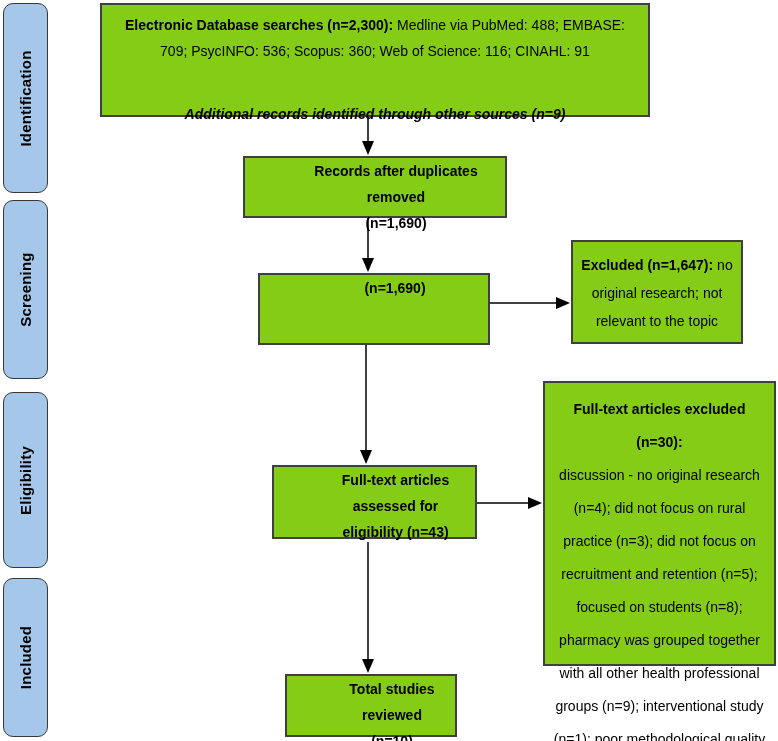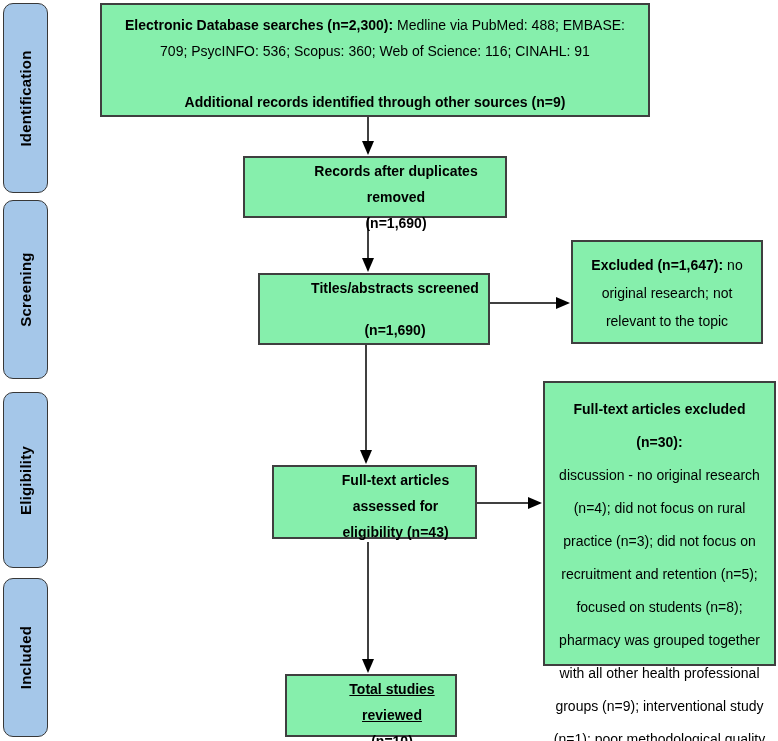--- a/index.html
+++ b/index.html
@@ -34,52 +34,52 @@
     letter-spacing: 0.2px;
   }
   .stage.identification { top: 3px;   height: 190px; }
   .stage.screening      { top: 200px; height: 179px; }
   .stage.eligibility    { top: 392px; height: 176px; }
   .stage.included       { top: 578px; height: 159px; }
 
   
   .flow-box {
     position: absolute;
-    background: #86efac;
+    background: #84cc16;
     border: 2px solid #3f3f3f;
     box-sizing: border-box;
     font-size: 14px;
     text-align: center;
     line-height: 26px;
   }
   .b { font-weight: bold; }
   .block { display: block; }
 
   .box-source {
     left: 100px; top: 3px; width: 550px; height: 114px;
     padding: 7px 14px;
   }
   .box-source p { margin: 0; line-height: 26px; }
-  .box-source .p2 { margin-top: 25px; }
+  .box-source .p2 { margin-top: 37px; font-style: italic; }
 
   .centered {
     display: flex;
     flex-direction: column;
     align-items: center;
-    justify-content: space-between;
+    justify-content: flex-start;
     font-weight: bold;
     padding-left: 42px;
   }
   .box-duplicates { left: 243px; top: 156px; width: 264px; height: 62px; }
   .box-screened   { left: 258px; top: 273px; width: 232px; height: 72px; }
   .box-fulltext   { left: 272px; top: 465px; width: 205px; height: 74px; }
-  .box-total      { left: 285px; top: 674px; width: 172px; height: 63px; text-decoration: underline; }
+  .box-total      { left: 285px; top: 674px; width: 172px; height: 63px; }
 
   .box-excluded1 {
-    left: 571px; top: 240px; width: 192px; height: 104px;
+    left: 571px; top: 240px; width: 172px; height: 104px;
     padding: 9px 8px; line-height: 28px;
   }
   .box-excluded2 {
     left: 543px; top: 381px; width: 233px; height: 285px;
     padding: 10px 4px; line-height: 33px;
   }
 
   
   svg.arrows {
     position: absolute;
@@ -111,21 +111,20 @@
     <p><span class="b">Electronic Database searches (n=2,300):</span><span> Medline via PubMed: 488; EMBASE: 709; PsycINFO: 536; Scopus: 360; Web of Science: 116; CINAHL: 91</span></p>
     <p class="p2 b">Additional records identified through other sources (n=9)</p>
   </div>
 
   <div class="flow-box box-duplicates centered">
     <span>Records after duplicates removed</span>
     <span>(n=1,690)</span>
   </div>
 
   <div class="flow-box box-screened centered">
-    <span>Titles/abstracts screened</span>
     <span>(n=1,690)</span>
   </div>
 
   <div class="flow-box box-excluded1">
     <span class="b">Excluded (n=1,647):</span><span> no original research; not relevant to the topic</span>
   </div>
 
   <div class="flow-box box-fulltext centered">
     <span>Full-text articles assessed for</span>
     <span>eligibility (n=43)</span>

